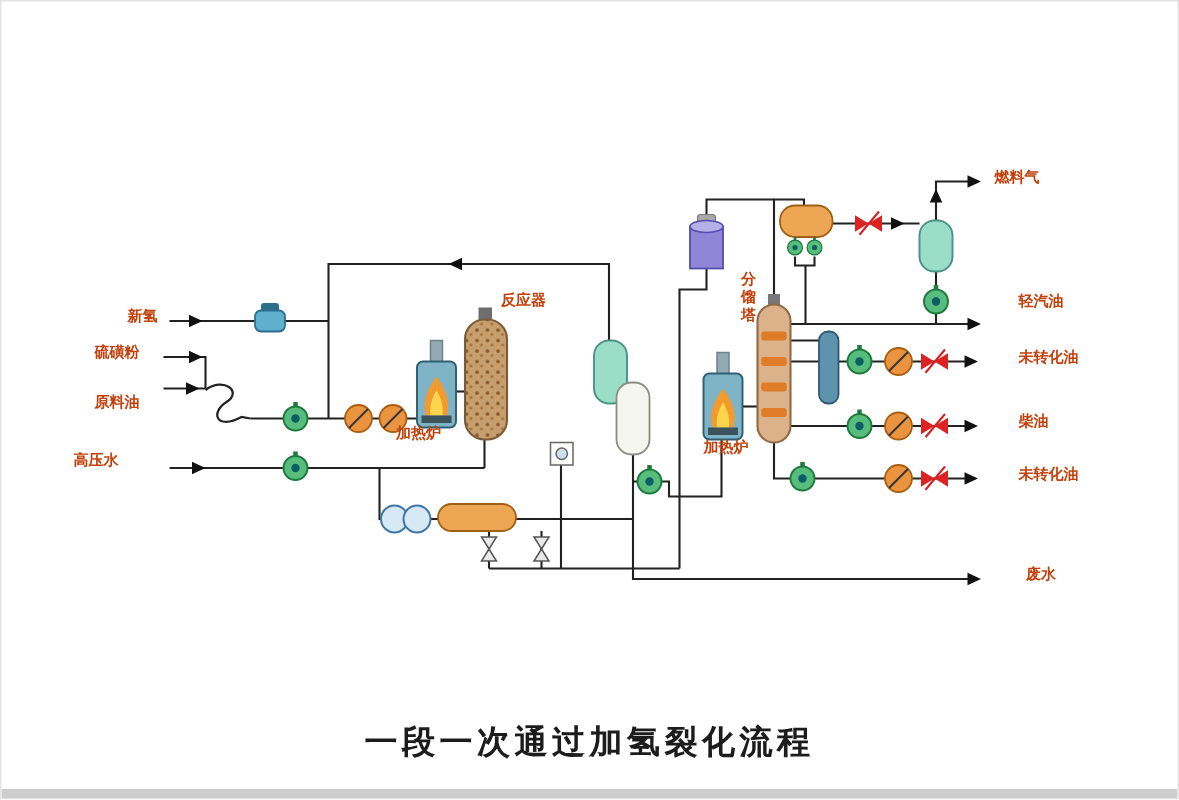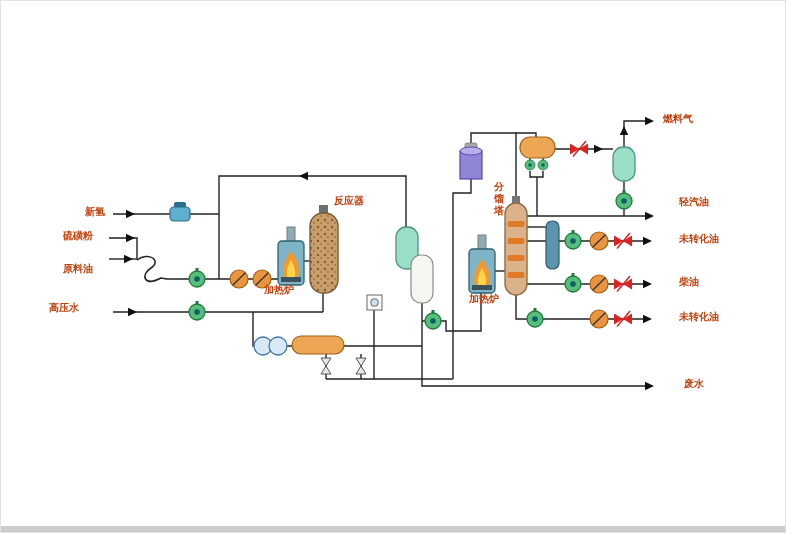--- a/index.html
+++ b/index.html
@@ -253,15 +253,16 @@
   <div class="lbl wrap" style="left:487px;top:180px;width:16px">分馏塔</div>
   <div class="lbl" style="left:468px;top:292px">加热炉</div>
 
   <div class="lbl" style="left:662px;top:112px">燃料气</div>
   <div class="lbl" style="left:678px;top:195px">轻汽油</div>
   <div class="lbl" style="left:678px;top:232px">未转化油</div>
   <div class="lbl" style="left:678px;top:275px">柴油</div>
   <div class="lbl" style="left:678px;top:310px">未转化油</div>
   <div class="lbl" style="left:683px;top:377px">废水</div>
 
+  <div class="title">一段一次通过加氢裂化流程</div>
 
   <div class="bottom-strip"></div>
 </div>
 
 </body></html>

